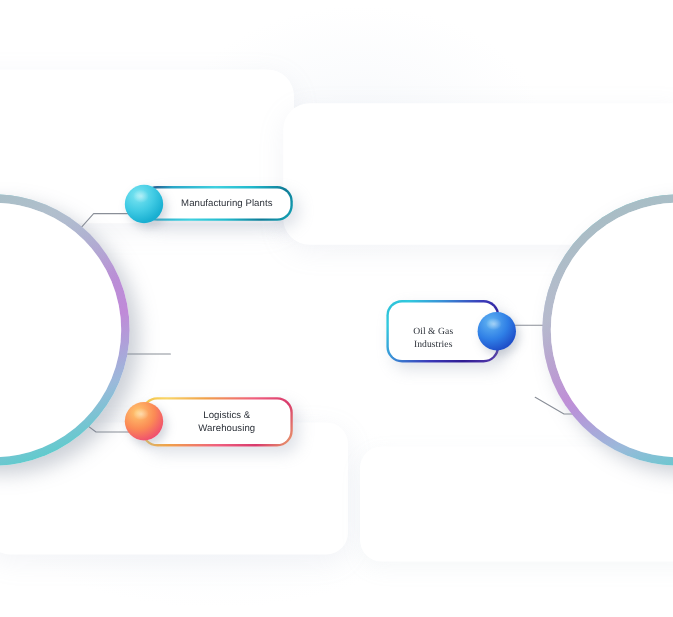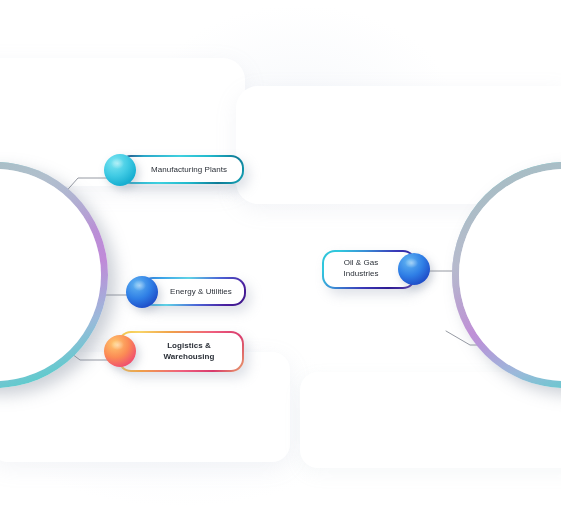--- a/index.html
+++ b/index.html
@@ -109,37 +109,37 @@
     width:40%; height:32%;
     border-radius:50%;
     background:radial-gradient(ellipse at 50% 50%, rgba(255,255,255,0.45) 0%, rgba(255,255,255,0) 72%);
   }
 
   
   .node-left  .bead { left:-14px; }
   .node-left  .pill-inner { padding:7px 10px 7px 26px; }
   
   .node-right .bead { right:-14px; }
-  .node-right .pill-inner { padding:5px 26px 7px 10px; }
+  .node-right .pill-inner { padding:18px 26px 7px 10px;font-family:Liberation Serif, serif; }
 
   
   #node-manufacturing { left:118px; top:155px; width:126px; }
   #node-energy        { left:140px; top:277px; width:106px; }
   #node-logistics     { left:118px; top:331px; width:126px; }
   #node-oilgas        { left:322px; top:250px; width:94px;  }
   #node-smartfactory  { left:318px; top:310px; width:122px; }
 
   
   .skin-cyan   { background:linear-gradient(128deg,#1b2b6b 0%,#2aa7c8 18%,#3fd0df 42%,#21b9cc 62%,#0e7a96 82%,#15a7b8 100%); }
   .bead-cyan   { background:radial-gradient(circle at 34% 27%, #7ee6f2 0%, #41cbe4 42%, #1ab0d2 72%, #149ec4 100%); }
 
   .skin-blue   { background:linear-gradient(130deg,#2e6fd8 0%,#3aa0e8 16%,#5fd3e6 38%,#4b63d6 62%,#4a1f9e 84%,#3b1585 100%); }
   .bead-blue   { background:radial-gradient(circle at 34% 27%, #63b6f2 0%, #2f7fe6 45%, #1f4fc9 76%, #1d3ec0 100%); }
 
-  .skin-warm   { background:linear-gradient(128deg,#f5c341 0%,#f8d468 14%,#f0a14a 34%,#ef5f7e 60%,#d83a6c 80%,#e8a06a 100%);font-weight:bold; }
+  .skin-warm   { background:linear-gradient(128deg,#f5c341 0%,#f8d468 14%,#f0a14a 34%,#ef5f7e 60%,#d83a6c 80%,#e8a06a 100%); }
   .bead-warm   { background:radial-gradient(circle at 34% 27%, #ffc96f 0%, #fb8b55 44%, #ef4e6f 78%, #e8436b 100%); }
 
   .skin-violet { background:linear-gradient(132deg,#2bbfd6 0%,#31c9de 14%,#3a8fd6 34%,#3a39b8 58%,#2e1b92 78%,#5b3fb0 100%); }
 
   .skin-sunset { background:linear-gradient(126deg,#e8457a 0%,#f07a5e 16%,#f6c24a 38%,#f8d96a 52%,#ef8f5c 70%,#e5447e 92%); }
   .bead-sunset { background:radial-gradient(circle at 34% 27%, #ffcb6c 0%, #f78a55 42%, #e5476f 78%, #dd3d6c 100%); }
 </style>
 </head>
 <body>
 
@@ -173,28 +173,20 @@
 
   <div class="node node-left" id="node-manufacturing">
     <div class="pill skin-cyan">
       <div class="pill-inner">
         <span class="pill-label">Manufacturing Plants</span>
       </div>
     </div>
     <div class="bead bead-cyan"></div>
   </div>
 
-  <div class="node node-left" id="node-energy">
-    <div class="pill skin-blue">
-      <div class="pill-inner">
-        <span class="pill-label">Energy &amp; Utilities</span>
-      </div>
-    </div>
-    <div class="bead bead-blue"></div>
-  </div>
 
   <div class="node node-left" id="node-logistics">
     <div class="pill skin-warm">
       <div class="pill-inner">
         <span class="pill-label">Logistics &amp;
 Warehousing</span>
       </div>
     </div>
     <div class="bead bead-warm"></div>
   </div>

